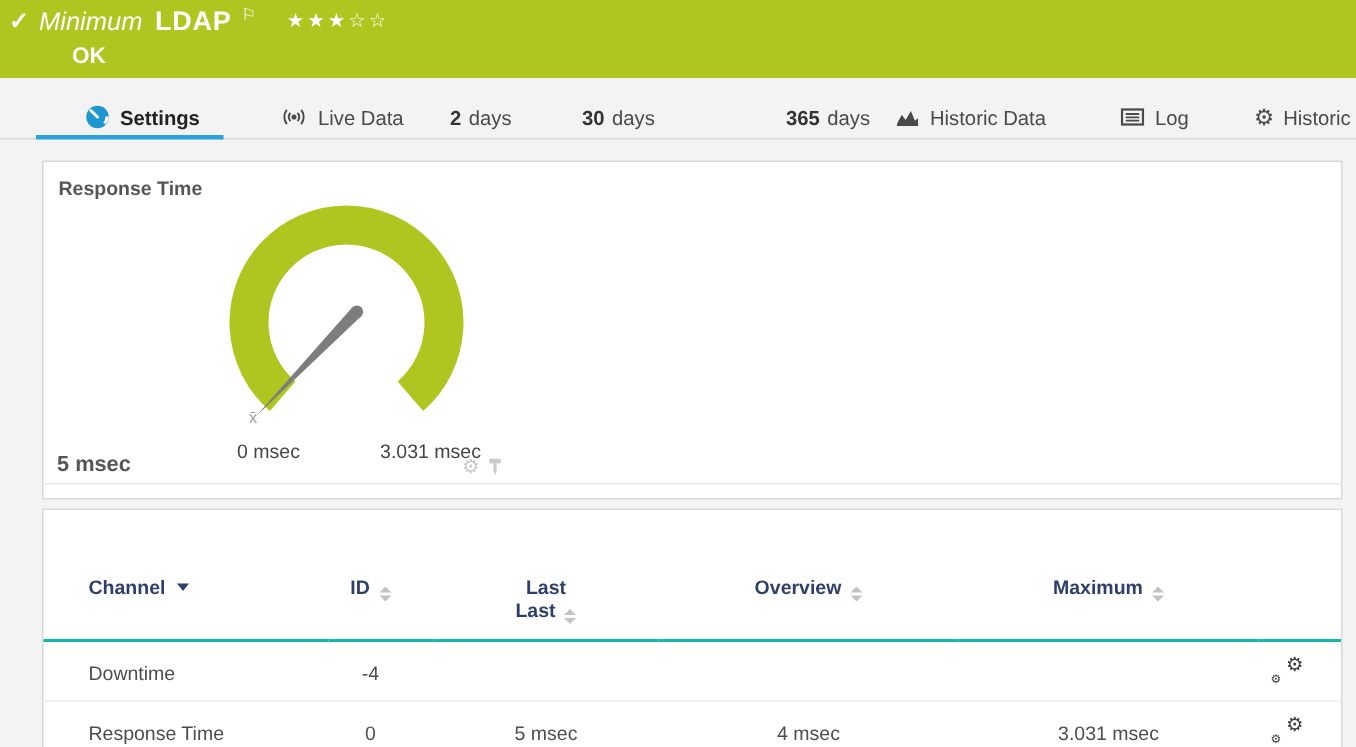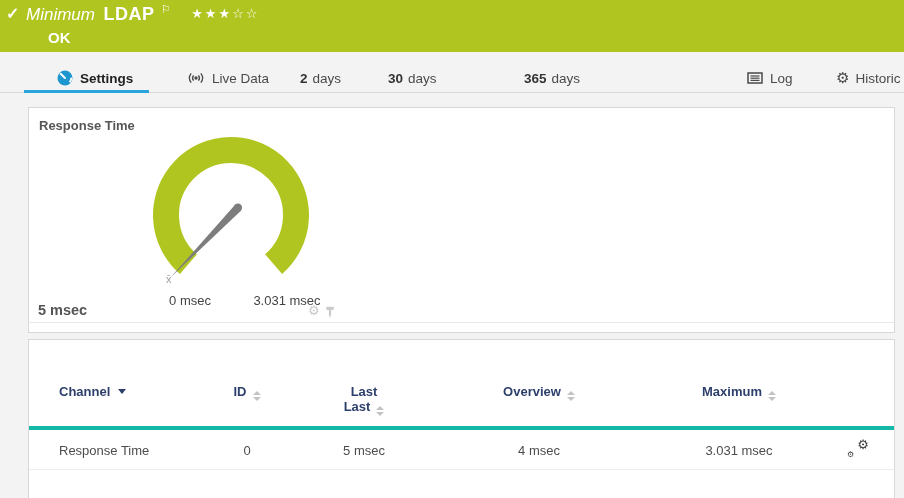--- a/index.html
+++ b/index.html
@@ -31,30 +31,30 @@
   .t5{left:487px;margin-left:37px;} .t6{left:597px;} .t7{left:747px;} .t8{left:836px;}
   .gearglyph { font-size:15px; color:#4a4a4a; margin-right:6px; }
   
   .card { position:absolute; left:28px; width:867px; background:#fff; border:1px solid #d8d8d8; }
   .card-gauge { top:107px; height:226px; }
   .card-table { top:339px; height:170px; border-bottom:none; }
   .panel-title { position:absolute; left:10px; top:10px; font-size:13px; font-weight:bold; color:#565656; }
   
   .gauge-svg { position:absolute; left:117px; top:22px; }
   .avg-marker { position:absolute; left:137px; top:165px; font-size:11px; color:#9aa0a6; }
-  .gauge-min  { position:absolute; left:118px; top:185px; width:64px; text-align:right; font-size:13px; color:#444; }
+  .gauge-min  { position:absolute; left:118px; top:185px; width:64px; text-align:center; font-size:13px; color:#444; }
   .gauge-max  { position:absolute; left:217px; top:185px; width:82px; text-align:center; font-size:13px; color:#444; }
   .gauge-footer-line { position:absolute; left:0; right:0; top:214px; height:1px; background:#e9e9e9; }
   .gauge-current { position:absolute; left:9px; top:194px; font-size:14.5px; font-weight:bold; color:#555; }
   .mini-gear { position:absolute; left:279px; top:195px; font-size:13px; color:#c9c9c9; cursor:pointer; }
   .mini-pin  { position:absolute; left:296px; top:197px; cursor:pointer; }
   
   .card-table table { width:100%; border-collapse:collapse; table-layout:fixed; margin-top:24px; }
   th { font-size:13px; font-weight:bold; color:#2d3f6b; vertical-align:top;
-       padding:20px 0 10px; border-bottom:4px solid #14b8a6; text-align:center; cursor:pointer; }
+       padding:20px 0 10px; border-bottom:2px solid #14b8a6; text-align:center; cursor:pointer; }
   td { font-size:13px; color:#4d4d4d; padding:10px 0 9px; border-bottom:1px solid #ededed; text-align:center; }
   th.c1, td.c1 { text-align:left; padding-left:30px; }
   th.c2, td.c2 { text-align:center; padding-right:14px; }
   th.c6, td.c6 { text-align:left; }
   .caret-down { display:inline-block; width:0; height:0; margin-left:8px;
     border-left:4.5px solid transparent; border-right:4.5px solid transparent;
     border-top:5px solid #2d3f6b; vertical-align:2px; }
   .sorticons { display:inline-flex; flex-direction:column; gap:2px; margin-left:6px; vertical-align:1px; }
   .tri-up { width:0;height:0;border-left:4px solid transparent;border-right:4px solid transparent;border-bottom:4px solid #c3c3c3; }
   .tri-dn { width:0;height:0;border-left:4px solid transparent;border-right:4px solid transparent;border-top:4px solid #c3c3c3; }
@@ -115,20 +115,29 @@
   <div class="tab t4">
     <span class="tstrong">30</span>
     <span class="tlbl">days</span>
   </div>
 
   <div class="tab t5">
     <span class="tstrong">365</span>
     <span class="tlbl">days</span>
   </div>
 
+  <div class="tab t6">
+    <span class="ticon">
+      <svg width="16" height="13" viewBox="0 0 16 13">
+        <path d="M1 12 L1 10.5 L4.2 4.5 L6.8 8 L10.2 2 L13 8.5 L15 6.8 L15 12 Z" fill="#4a4a4a"></path>
+      </svg>
+    </span>
+
+    <span class="tlbl">Historic Data</span>
+  </div>
 
   <div class="tab t7">
     <span class="ticon">
       <svg width="16" height="12" viewBox="0 0 16 12">
         <rect x="1" y="1" width="14" height="10" fill="none" stroke="#4a4a4a" stroke-width="1.5"></rect>
         <line x1="3.5" y1="4" x2="12.5" y2="4" stroke="#4a4a4a" stroke-width="1.2"></line>
         <line x1="3.5" y1="6.2" x2="12.5" y2="6.2" stroke="#4a4a4a" stroke-width="1.2"></line>
         <line x1="3.5" y1="8.4" x2="12.5" y2="8.4" stroke="#4a4a4a" stroke-width="1.2"></line>
       </svg>
     </span>
@@ -201,20 +210,33 @@
             <span>Maximum</span><span class="sorticons">
                 <span class="tri-up"></span>
                 <span class="tri-dn"></span>
               </span>
           </th>
           <th class="c6"></th>
         </tr>
       </thead>
       <tbody>
         <tr>
+          <td class="c1">Downtime</td>
+          <td class="c2">-4</td>
+          <td class="c3"></td>
+          <td class="c4"></td>
+          <td class="c5"></td>
+          <td class="c6">
+            <span class="gears">
+              <span class="g-big">⚙</span>
+              <span class="g-small">⚙</span>
+            </span>
+          </td>
+        </tr>
+        <tr>
           <td class="c1">Response Time</td>
           <td class="c2">0</td>
           <td class="c3">5 msec</td>
           <td class="c4">4 msec</td>
           <td class="c5">3.031 msec</td>
           <td class="c6">
             <span class="gears">
               <span class="g-big">⚙</span>
               <span class="g-small">⚙</span>
             </span>

